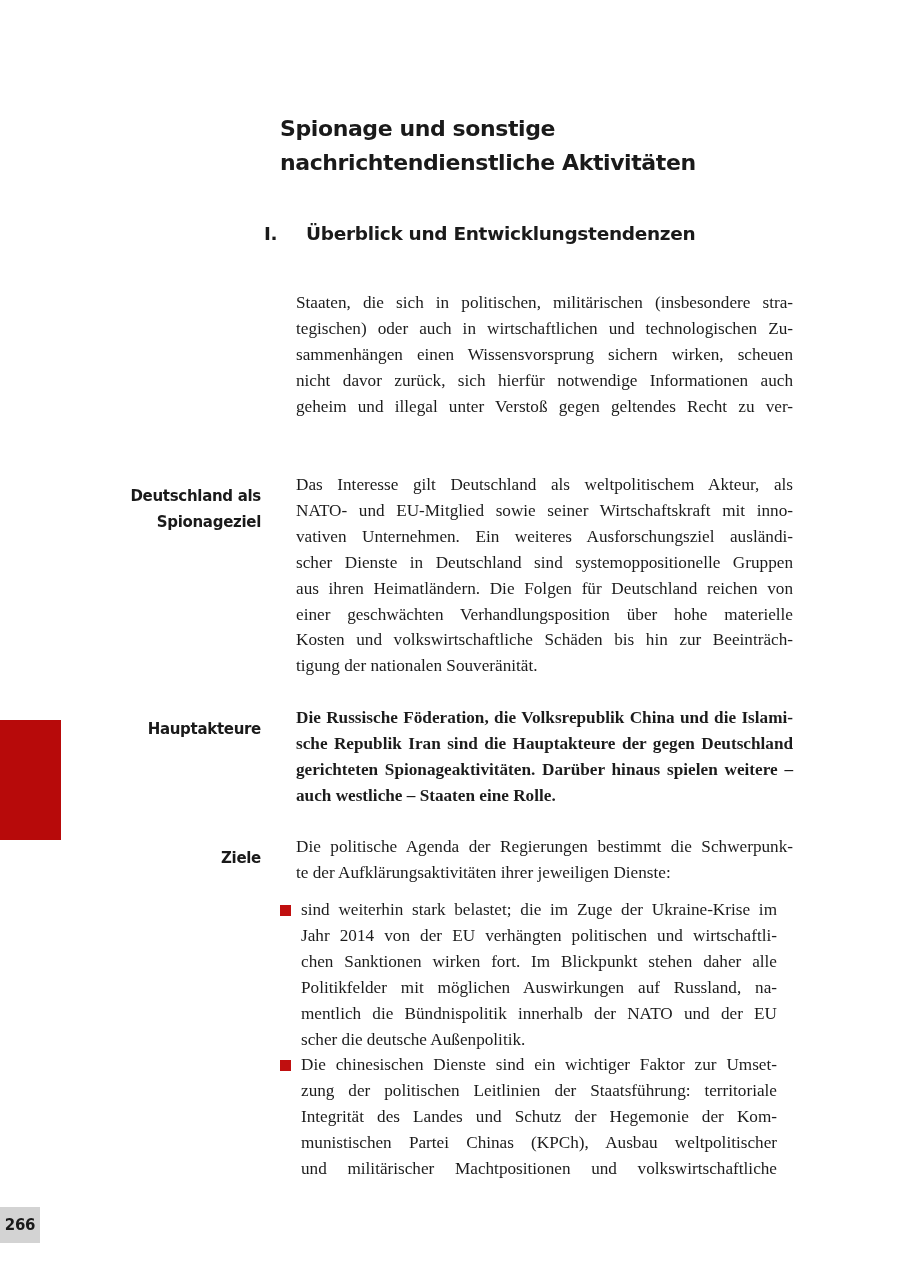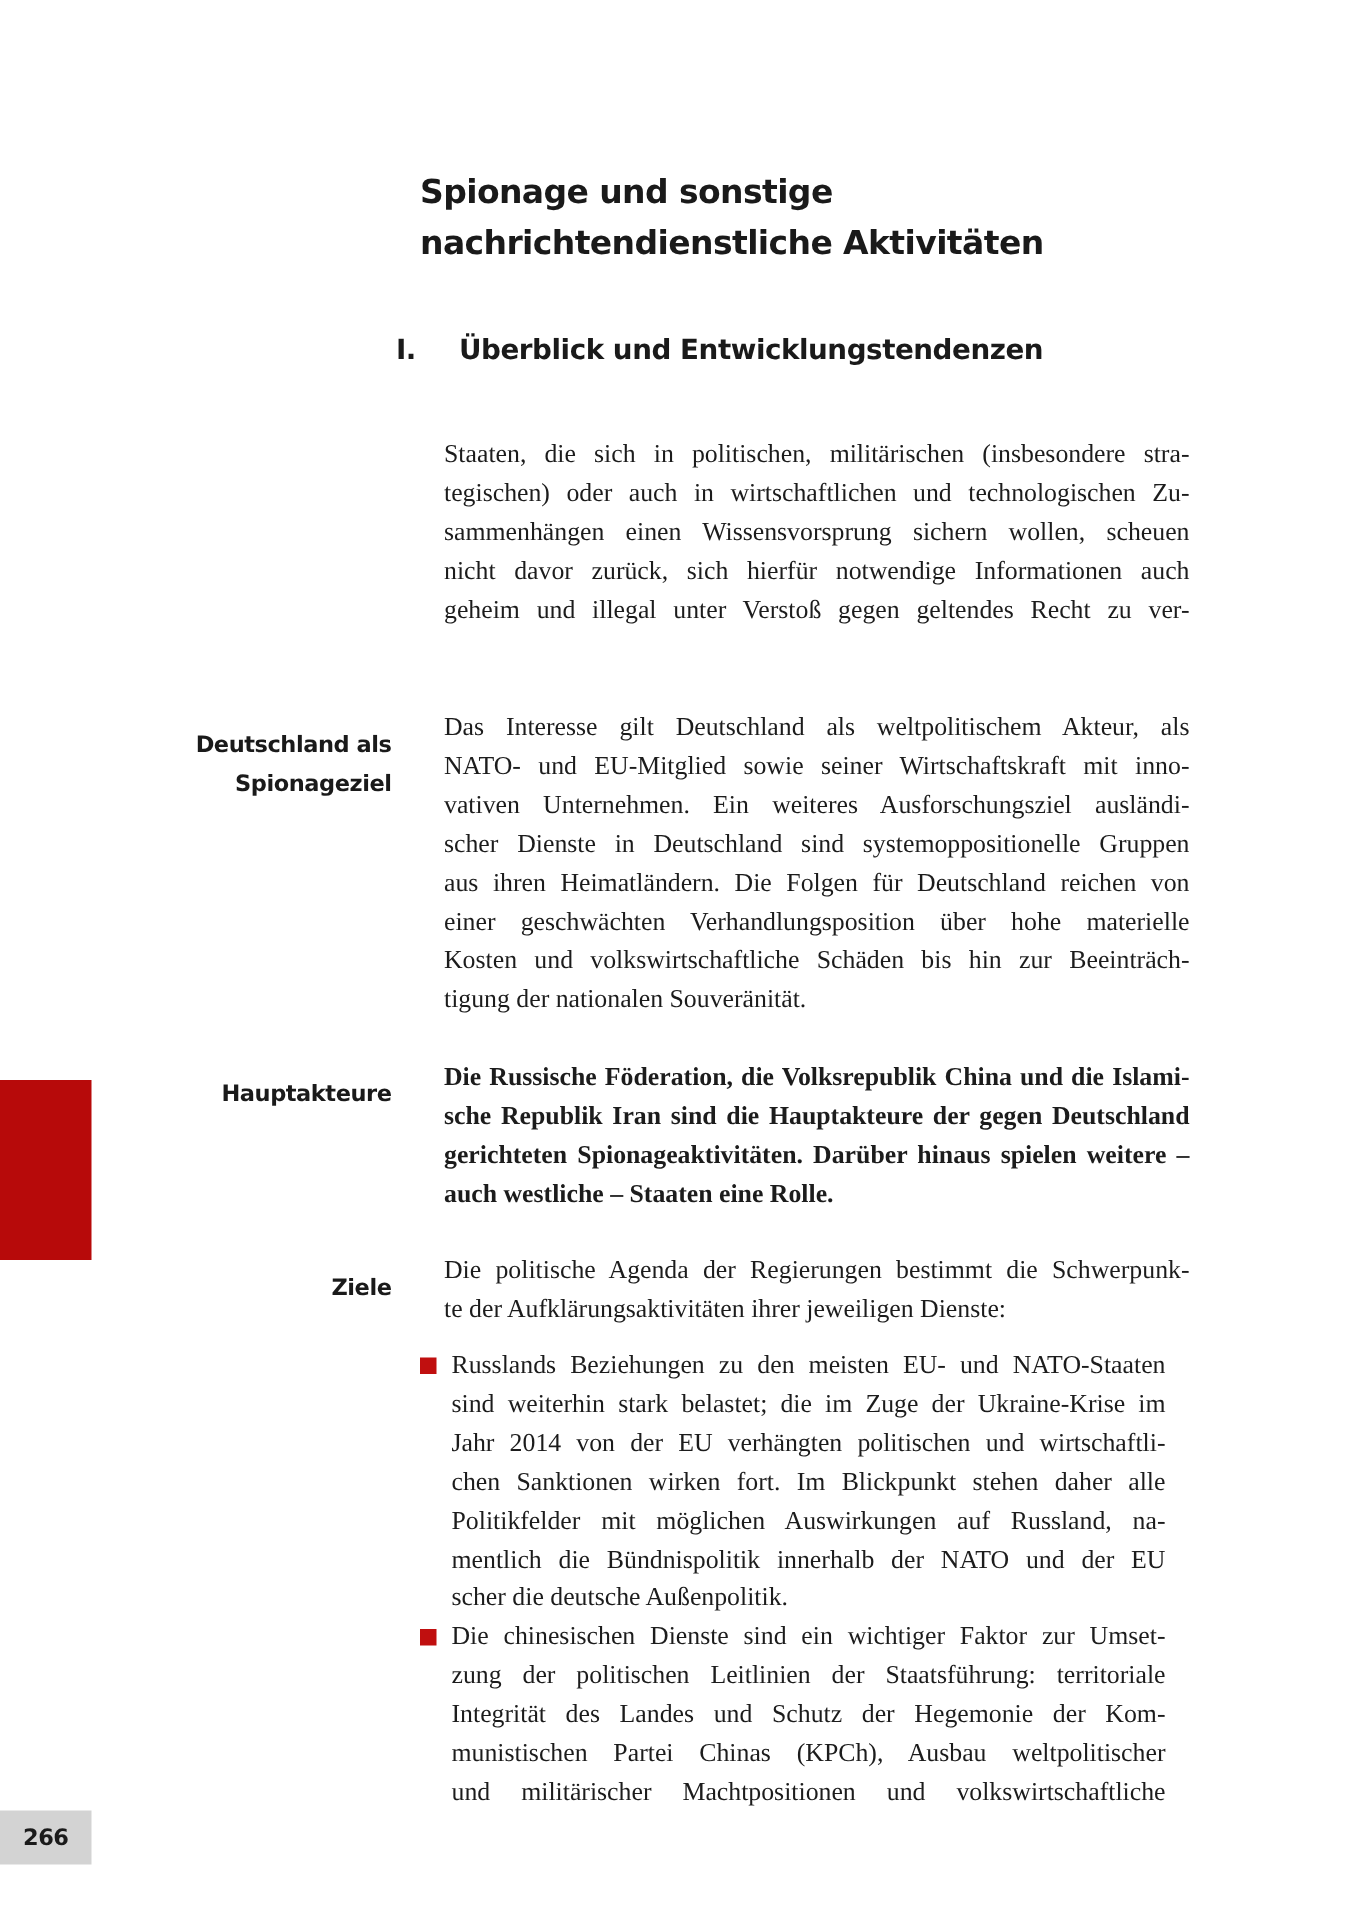--- a/index.html
+++ b/index.html
@@ -115,21 +115,21 @@
       left: 0;
       top: 720px;
       width: 61px;
       height: 120px;
       background: #b70a0a;
     }
     .page-number-box {
       position: absolute;
       left: 0;
       top: 1207px;
-      width: 61px;
+      width: 40px;
       height: 36px;
       background: #d3d3d3;
       font-family: "DejaVu Sans", sans-serif;
       font-weight: bold;
       font-size: 15px;
       line-height: 36px;
       text-align: center;
       color: #1a1a1a;
       letter-spacing: -0.3px;
     }
@@ -142,21 +142,21 @@
   <span>nachrichtendienstliche Aktivitäten</span>
 </h1>
 
 <h2 class="heading-section">
   <span class="num">I.</span><span>Überblick und Entwicklungstendenzen</span>
 </h2>
 
 <p class="para" style="top:274px;">
   <span class="line">Staaten, die sich in politischen, militärischen (insbesondere stra-</span>
   <span class="line">tegischen) oder auch in wirtschaftlichen und technologischen Zu-</span>
-  <span class="line">sammenhängen einen Wissensvorsprung sichern wollen, scheuen</span>
+  <span class="line">sammenhängen einen Wissensvorsprung sichern wirken, scheuen</span>
   <span class="line">nicht davor zurück, sich hierfür notwendige Informationen auch</span>
   <span class="line">geheim und illegal unter Verstoß gegen geltendes Recht zu ver-</span>
 </p>
 
 <div class="margin-label" style="top:456px;">
   <span>Deutschland als</span>
   <span>Spionageziel</span>
 </div>
 <p class="para" style="top:456px;">
   <span class="line">Das Interesse gilt Deutschland als weltpolitischem Akteur, als</span>
@@ -183,21 +183,20 @@
   <span>Ziele</span>
 </div>
 <p class="para" style="top:818px;">
   <span class="line">Die politische Agenda der Regierungen bestimmt die Schwerpunk-</span>
   <span class="line last">te der Aufklärungsaktivitäten ihrer jeweiligen Dienste:</span>
 </p>
 
 <ul class="bullet-list" style="top:897px;">
   <li class="bullet-item">
     <span class="bullet-marker"></span>
-    <span class="line">Russlands Beziehungen zu den meisten EU- und NATO-Staaten</span>
     <span class="line">sind weiterhin stark belastet; die im Zuge der Ukraine-Krise im</span>
     <span class="line">Jahr 2014 von der EU verhängten politischen und wirtschaftli-</span>
     <span class="line">chen Sanktionen wirken fort. Im Blickpunkt stehen daher alle</span>
     <span class="line">Politikfelder mit möglichen Auswirkungen auf Russland, na-</span>
     <span class="line">mentlich die Bündnispolitik innerhalb der NATO und der EU</span>
     <span class="line last">scher die deutsche Außenpolitik.</span>
   </li>
   <li class="bullet-item">
     <span class="bullet-marker"></span>
     <span class="line">Die chinesischen Dienste sind ein wichtiger Faktor zur Umset-</span>

